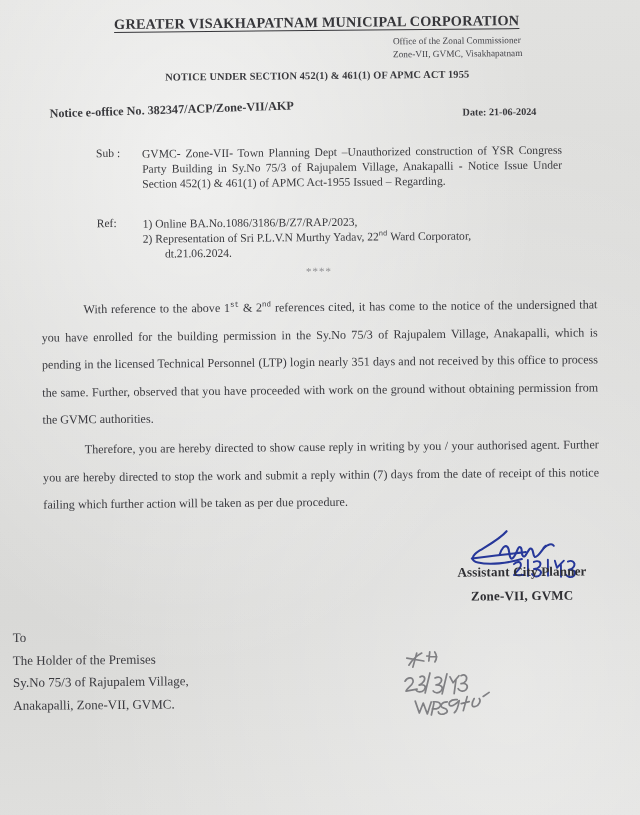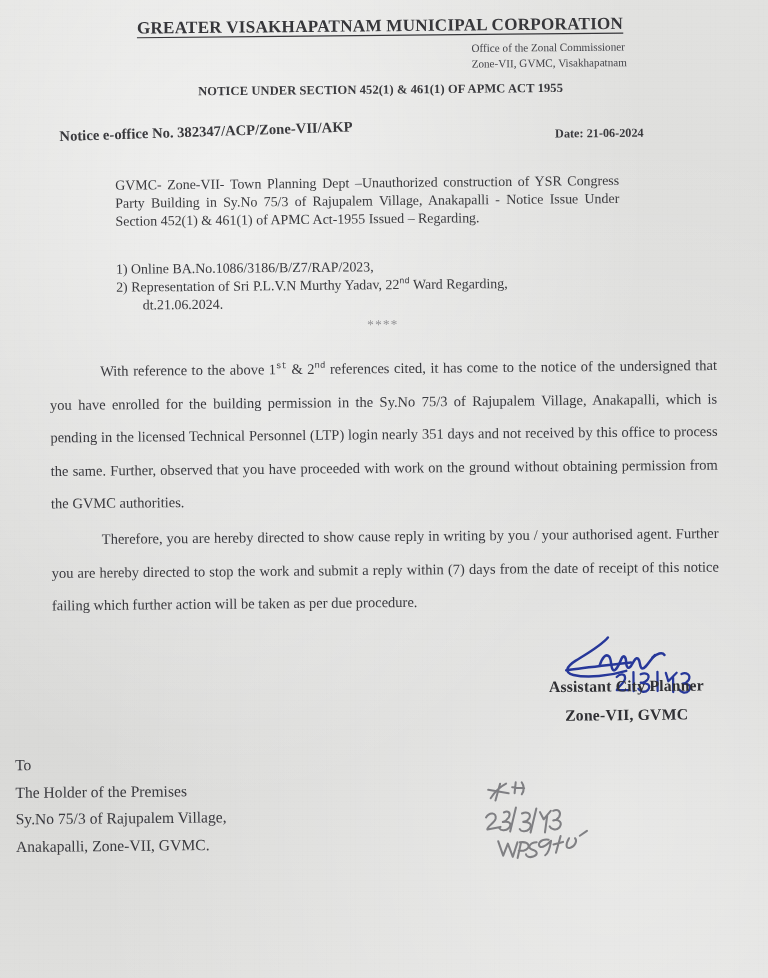--- a/index.html
+++ b/index.html
@@ -216,27 +216,29 @@
     <div>Zone-VII, GVMC, Visakhapatnam</div>
   </div>
 
   <div class="notice-heading">NOTICE UNDER SECTION 452(1) &amp; 461(1) OF APMC ACT 1955</div>
 
   <div class="eoffice-line">Notice e-office No. 382347/ACP/Zone-VII/AKP</div>
 
   <div class="date-line">Date: 21-06-2024</div>
 
   <div class="kv-row sub-row">
+    <div class="kv-label">Sub :</div>
     <div class="kv-body">GVMC- Zone-VII- Town Planning Dept –Unauthorized construction of YSR Congress Party Building in Sy.No 75/3 of Rajupalem Village, Anakapalli - Notice Issue Under Section 452(1) &amp; 461(1) of APMC Act-1955 Issued – Regarding.</div>
   </div>
 
   <div class="kv-row ref-row">
+    <div class="kv-label">Ref:</div>
     <div class="kv-body">
       <span class="ref-item">1) Online BA.No.1086/3186/B/Z7/RAP/2023,</span>
-      <span class="ref-item"><span>2) Representation of Sri P.L.V.N Murthy Yadav, 22</span><sup>nd</sup><span> Ward Regarding,</span></span>
+      <span class="ref-item"><span>2) Representation of Sri P.L.V.N Murthy Yadav, 22</span><sup>nd</sup><span> Ward Corporator,</span></span>
       <span class="ref-indent">dt.21.06.2024.</span>
     </div>
   </div>
 
   <div class="stars">****</div>
 
   <div class="para para-1"><span>With reference to the above 1</span><sup>st</sup><span> &amp; 2</span><sup>nd</sup><span> references cited, it has come to the notice of the undersigned that you have enrolled for the building permission in the Sy.No 75/3 of Rajupalem Village, Anakapalli, which is pending in the licensed Technical Personnel (LTP) login nearly 351 days and not received by this office to process the same. Further, observed that you have proceeded with work on the ground without obtaining permission from the GVMC authorities.</span></div>
 
   <div class="para para-2">Therefore, you are hereby directed to show cause reply in writing by you / your authorised agent. Further you are hereby directed to stop the work and submit a reply within (7) days from the date of receipt of this notice failing which further action will be taken as per due procedure.</div>
 

